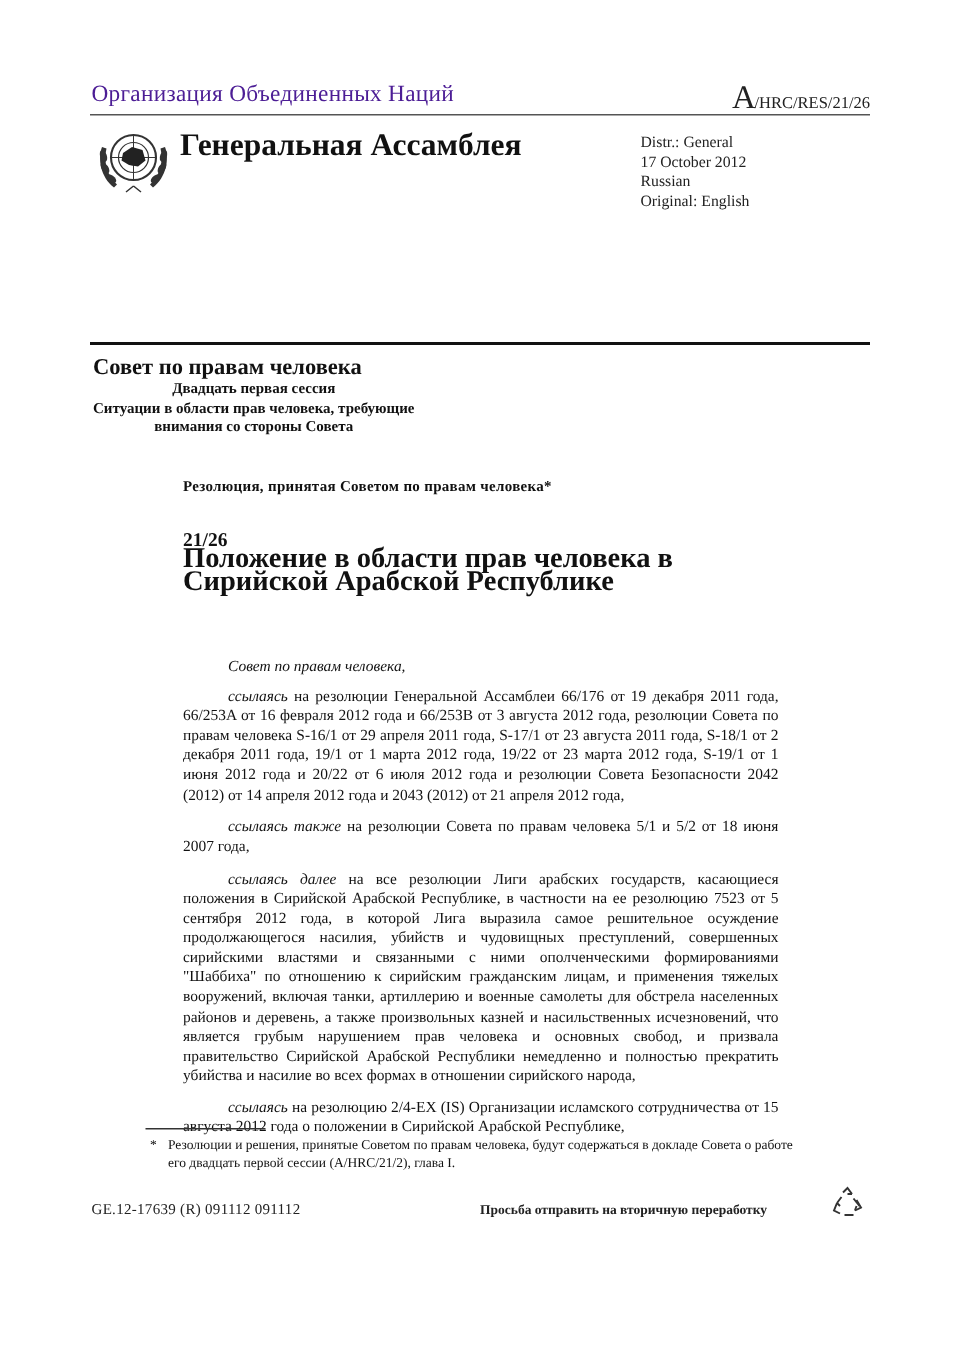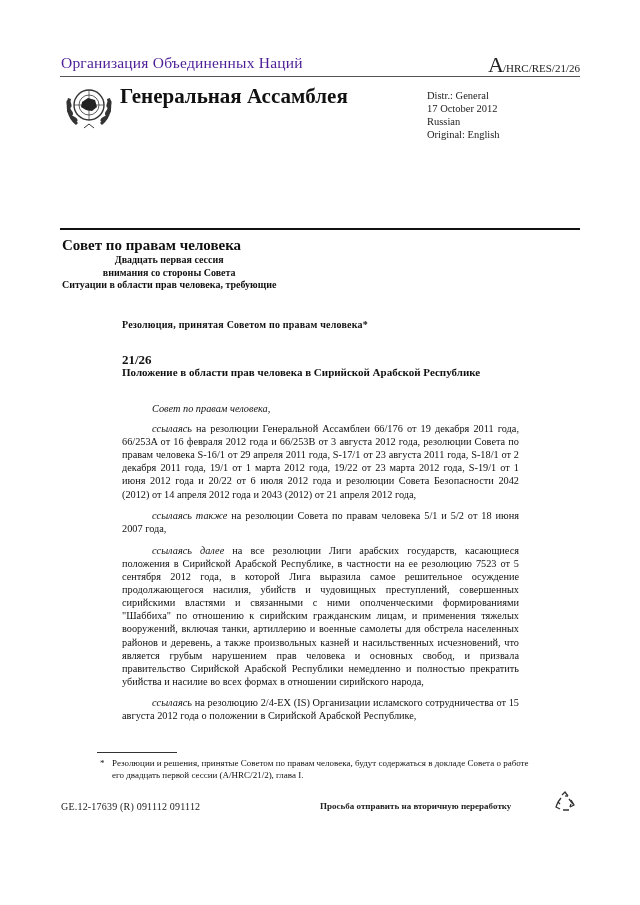--- a/index.html
+++ b/index.html
@@ -12,24 +12,24 @@
   .top-rule { left: 60px; top: 76px; width: 520px; height: 1px; background: #555; }
   .emblem { left: 62px; top: 80px; width: 54px; height: 50px; }
   .assembly { left: 120px; top: 84px; font-size: 21px; font-weight: bold; color: #111; }
   .distr { left: 427px; top: 89px; font-size: 10.5px; line-height: 13px; color: #222; }
   .thick-rule { left: 60px; top: 228px; width: 520px; height: 2px; background: #111; }
   .council { left: 62px; top: 237px; font-size: 15px; font-weight: bold; }
   .session-block { left: 62px; top: 254px; font-size: 10px; line-height: 12.6px; text-align: center; }
   .session-block .b { font-weight: bold; }
   .resol-label { left: 122px; top: 319px; font-size: 10px; font-weight: bold; letter-spacing: 0.2px; }
   .res-num { left: 122px; top: 352px; font-size: 13px; font-weight: bold; }
-  .res-title { left: 122px; top: 365px; width: 400px; font-size: 11px; font-weight: bold; line-height: 15px; }
+  .res-title { left: 122px; top: 365px; width: 400px; font-size: 19px; font-weight: bold; line-height: 15px; }
   .body { left: 122px; top: 402px; width: 397px; font-size: 10.3px; line-height: 13.1px; text-align: justify; }
   .body p { margin: 0 0 8.5px 0; text-indent: 30px; }
-  .body p.first { margin-bottom: 7px; }
+  .body p.first { margin-bottom: 7px; margin-top: 36px; }
   .body i { font-style: italic; }
   .fn-rule { left: 97px; top: 752px; width: 80px; height: 1px; background: #333; }
   .footnote { left: 112px; top: 757px; width: 420px; font-size: 9px; line-height: 12px; }
   .footnote .star { position: absolute; left: -12px; top: 0; }
   .job { left: 61px; top: 801px; font-size: 10px; letter-spacing: 0.2px; color: #222; }
   .recycle-text { left: 320px; top: 801px; font-size: 9px; font-weight: bold; color: #222; }
   .recycle-icon { left: 553px; top: 790px; width: 24px; height: 24px; }
 </style>
 </head>
 <body>
@@ -66,22 +66,22 @@
   <div>17 October 2012</div>
   <div>Russian</div>
   <div>Original: English</div>
 </div>
 
 <div class="abs thick-rule"></div>
 
 <div class="abs council">Совет по правам человека</div>
 <div class="abs session-block">
   <div class="b">Двадцать первая сессия</div>
+  <div class="b">Ситуации в области прав человека, требующие</div>
   <div class="b">внимания со стороны Совета</div>
-  <div class="b">Ситуации в области прав человека, требующие</div>
 </div>
 
 <div class="abs resol-label">Резолюция, принятая Советом по правам человека*</div>
 <div class="abs res-num">21/26</div>
 <div class="abs res-title">Положение в области прав человека в Сирийской Арабской Республике</div>
 
 <div class="abs body">
   <p class="first"><i>Совет по правам человека,</i><span></span></p>
   <p><i>ссылаясь</i><span> на резолюции Генеральной Ассамблеи 66/176 от 19 декабря 2011 года, 66/253A от 16 февраля 2012 года и 66/253B от 3 августа 2012 года, резолюции Совета по правам человека S-16/1 от 29 апреля 2011 года, S-17/1 от 23 августа 2011 года, S-18/1 от 2 декабря 2011 года, 19/1 от 1 марта 2012 года, 19/22 от 23 марта 2012 года, S-19/1 от 1 июня 2012 года и 20/22 от 6 июля 2012 года и резолюции Совета Безопасности 2042 (2012) от 14 апреля 2012 года и 2043 (2012) от 21 апреля 2012 года,</span></p>
   <p><i>ссылаясь также</i><span> на резолюции Совета по правам человека 5/1 и 5/2 от 18 июня 2007 года,</span></p>

